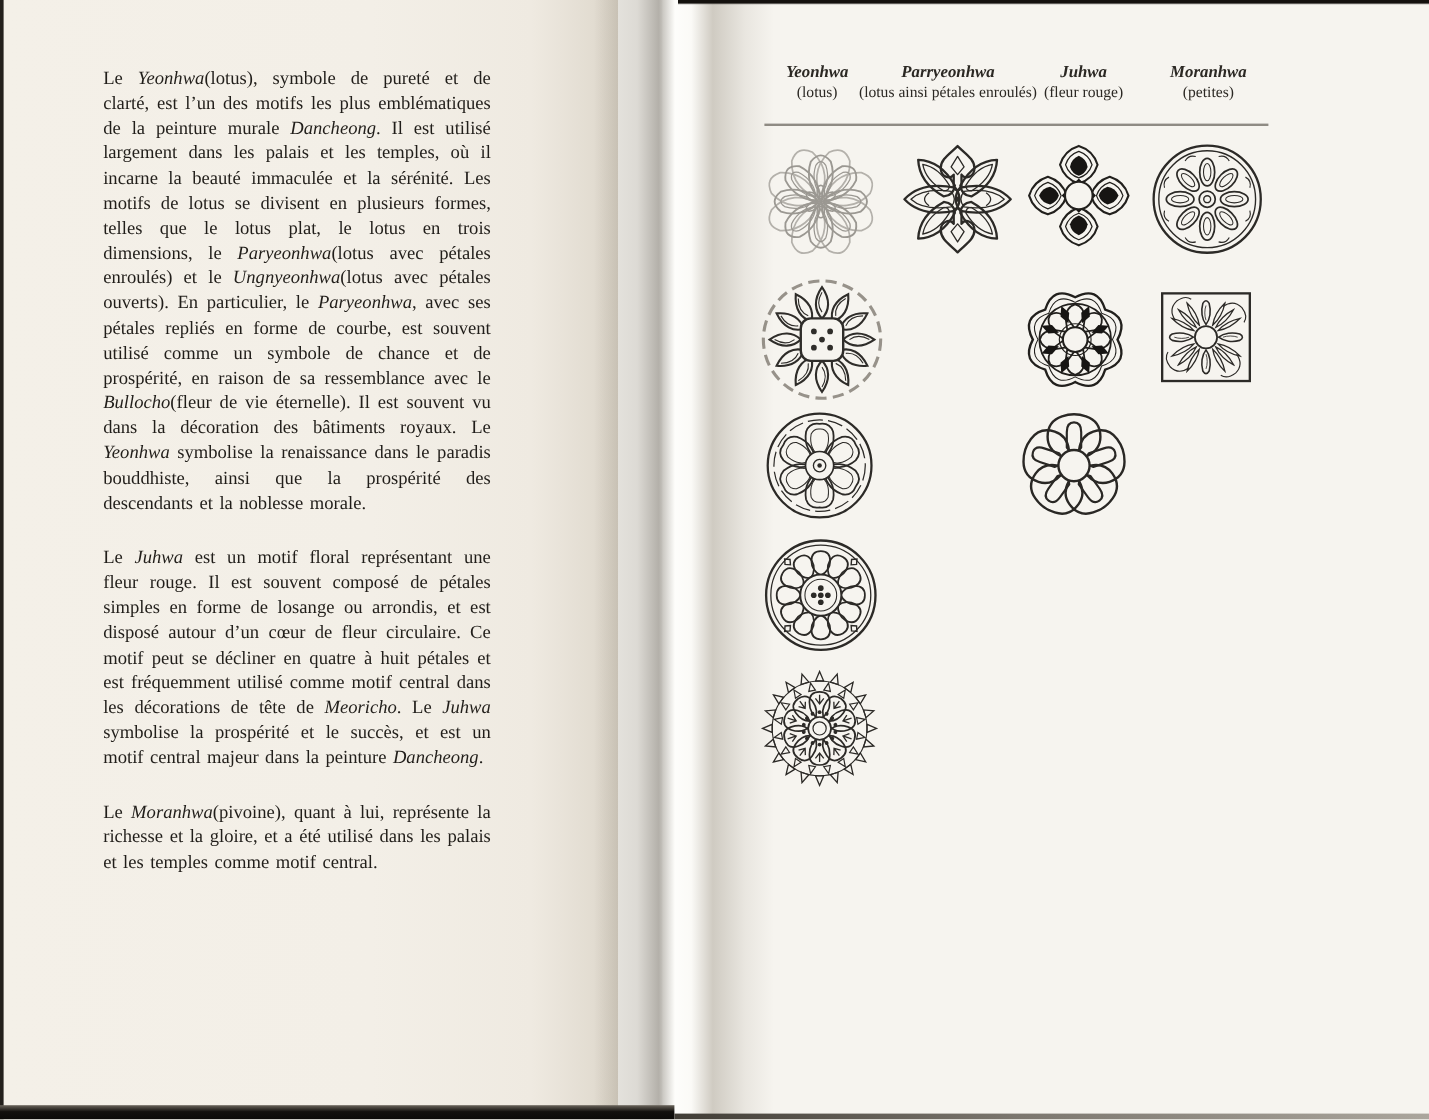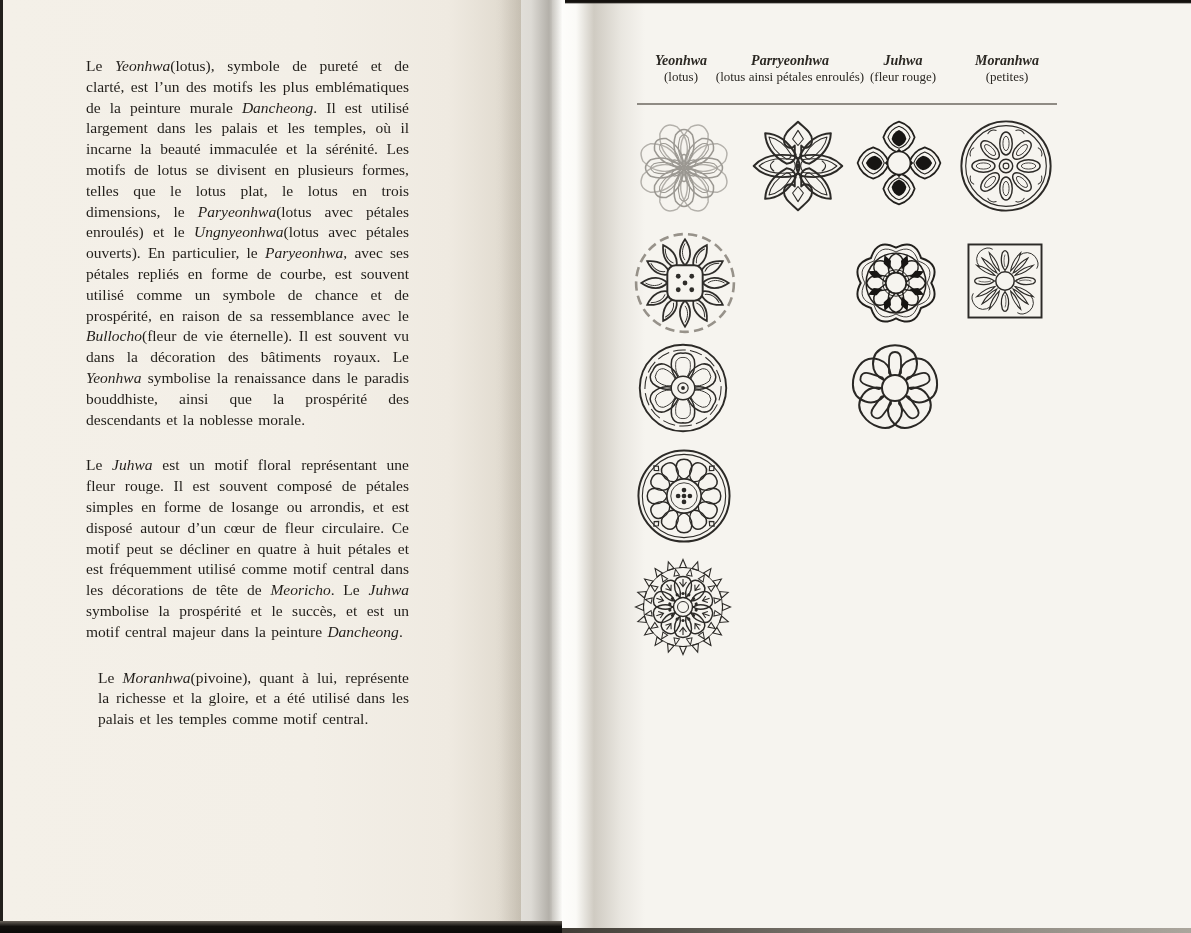--- a/index.html
+++ b/index.html
@@ -1,21 +1,21 @@
 <!DOCTYPE html>
 <html><head>
 <meta charset="utf-8">
 <style>
   html,body{margin:0;padding:0;background:#eceae5;}
   .scene{position:relative;width:1191px;height:933px;overflow:hidden;background:#eceae5;
          font-family:"Liberation Serif","DejaVu Serif",serif;}
   
   .page{position:absolute;top:0;height:933px;}
-  .page-left{left:0;width:521px;
-    background:linear-gradient(90deg,#f4f0e8 0%,#f3efe7 60%,#efeae1 86%,#e2dcd1 96%,#cfc8bb 100%);}
+  .page-left{left:0;width:476px;
+    background:linear-gradient(90deg,#f4f0e8 0%,#f3efe7 60%,#efeae1 86%,#e2dcd1 96%,#cfc8bb 100%);padding-left:39px;}
   .page-right{left:552px;width:639px;background:#f6f4ef;}
   
   .gutter{position:absolute;left:495px;top:0;width:150px;height:100%;pointer-events:none;
     background:linear-gradient(90deg,
       rgba(85,78,66,0) 0%,
       rgba(85,78,66,0.10) 24%,
       rgba(70,64,54,0.34) 36%,
       rgba(255,255,253,0.85) 45%,
       rgba(255,255,253,0.55) 54%,
       rgba(118,108,90,0.30) 66%,
@@ -25,21 +25,21 @@
   .edge-bottom-left{position:absolute;left:0;top:921px;width:562px;height:12px;
     background:linear-gradient(180deg,#6a645b 0%,#12100d 45%,#0b0a08 100%);}
   .edge-bottom-right{position:absolute;left:562px;top:928px;width:629px;height:5px;
     background:linear-gradient(90deg,#413d36 0%,#7b766e 45%,#aba69d 100%);}
   .edge-top-right{position:absolute;left:565px;top:0;width:626px;height:4px;
     background:linear-gradient(180deg,#14110e 60%,rgba(20,17,14,0) 100%);}
   
   .text-col{position:absolute;left:86px;top:56px;width:323px;color:#211e1a;
     font-size:15.5px;line-height:20.8px;text-align:justify;word-spacing:1.5px;}
   .text-col p{margin:0 0 25px 0;}
-  .text-col p:nth-child(3){margin-bottom:37px;margin-left:12px;}
+  .text-col p:nth-child(3){margin-bottom:37px;}
   .text-col em{font-style:italic;}
   
   .col-head{position:absolute;text-align:center;color:#2b2823;}
   .col-name{font-style:italic;font-weight:600;font-size:14px;line-height:17px;}
   .col-sub{font-size:13px;line-height:15.5px;text-align:center;}
   .rule{position:absolute;left:85px;top:103px;width:420px;height:2px;background:#8f8b84;}
   .motif{position:absolute;}
   .motif svg{display:block;width:100%;height:100%;}
   .soft{filter:blur(0.5px);opacity:0.88;}
   .soft2{filter:blur(0.3px);}

